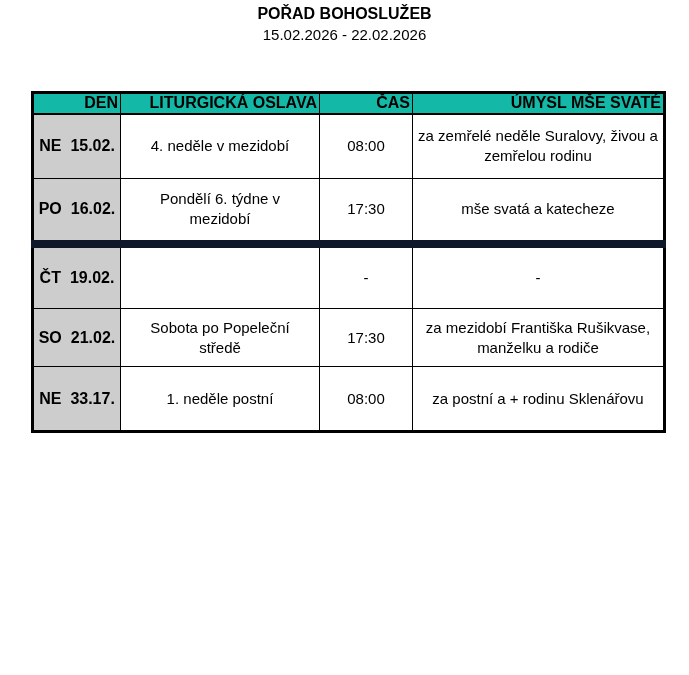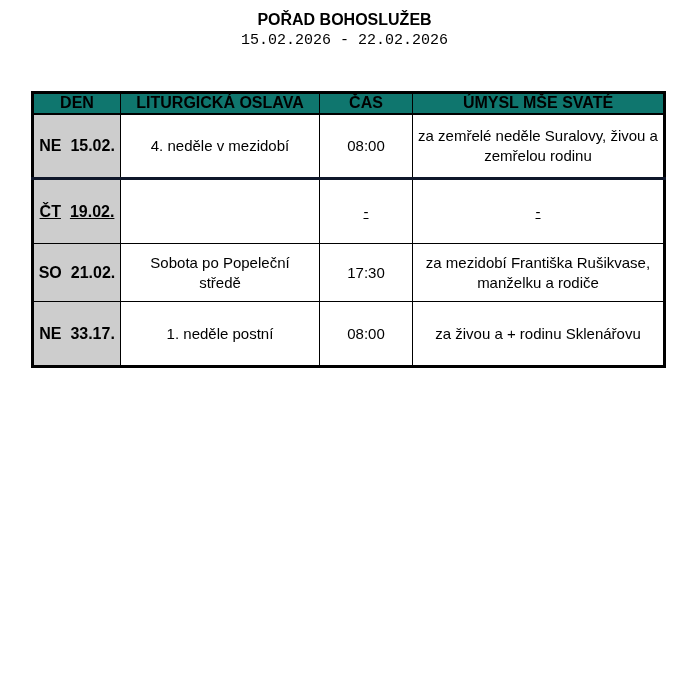--- a/index.html
+++ b/index.html
@@ -7,73 +7,72 @@
     margin: 0;
     padding: 0;
     background: #ffffff;
     width: 689px;
     height: 675px;
     font-family: "Liberation Sans", sans-serif;
     color: #000000;
     position: relative;
   }
   .doc-header {
-    padding-top: 9px;
+    padding-top: 3px;
     text-align: center;
     width: 689px;
   }
   .doc-title, .doc-subtitle {
     font-size: 16px;
     font-weight: bold;
     line-height: 21px;
     white-space: nowrap;
   }
   .doc-daterange {
     font-size: 15px;
     line-height: 21px;
     white-space: nowrap;
-    font-family: Liberation Mono, monospace;
   }
   table.schedule {
     position: absolute;
     left: 31px;
     top: 91px;
     border-collapse: collapse;
     table-layout: fixed;
     border: 3px solid #000000;
   }
   col.c-day  { width: 88px; }
   col.c-cel  { width: 199px; }
   col.c-time { width: 93px; }
   col.c-int  { width: 252px; }
   th {
-    background: #0f766e;
+    background: #14b8a6;
     font-size: 16px;
     font-weight: bold;
     height: 21px;
     padding: 0 2px;
     border: 1px solid #000000;
     border-bottom: 2px solid #000000;
-    text-align: center;
+    text-align: right;
     vertical-align: middle;
     overflow: hidden;
     white-space: nowrap;
   }
   td {
     border: 1px solid #000000;
     font-size: 15px;
     text-align: center;
     vertical-align: middle;
     padding: 1px 1px;
     overflow: hidden;
     line-height: 20px;
   }
   tr.data-row { height: 65px; }
   tr.row-so   { height: 58px; padding-left: 48px; }
-  tr.page-break-row td { border-top: 3px solid #0f172a; text-decoration: underline; }
+  tr.page-break-row td { border-top: 8px solid #0f172a; }
   td.day-cell {
     background: #cdcdcd;
     font-weight: bold;
     font-size: 16px;
     white-space: nowrap;
   }
   td.day-cell .abbr { margin-right: 9px; }
   td.cel-cell, td.int-cell { white-space: pre-line; }
 </style>
 </head>
@@ -100,34 +99,41 @@
     </tr>
   </thead>
   <tbody>
     <tr class="data-row">
       <td class="day-cell"><span class="abbr">NE</span><span>15.02.</span></td>
       <td class="cel-cell">4. neděle v mezidobí</td>
       <td class="time-cell">08:00</td>
       <td class="int-cell">za zemřelé neděle Suralovy, živou a
 zemřelou rodinu</td>
     </tr>
+    <tr class="data-row">
+      <td class="day-cell"><span class="abbr">PO</span><span>16.02.</span></td>
+      <td class="cel-cell">Pondělí 6. týdne v
+mezidobí</td>
+      <td class="time-cell">17:30</td>
+      <td class="int-cell">mše svatá a katecheze</td>
+    </tr>
     <tr class="data-row page-break-row">
       <td class="day-cell"><span class="abbr">ČT</span><span>19.02.</span></td>
       <td class="cel-cell"></td>
       <td class="time-cell">-</td>
       <td class="int-cell">-</td>
     </tr>
     <tr class="data-row row-so">
       <td class="day-cell"><span class="abbr">SO</span><span>21.02.</span></td>
       <td class="cel-cell">Sobota po Popeleční
 středě</td>
       <td class="time-cell">17:30</td>
       <td class="int-cell">za mezidobí Františka Rušikvase,
 manželku a rodiče</td>
     </tr>
     <tr class="data-row">
       <td class="day-cell"><span class="abbr">NE</span><span>33.17.</span></td>
       <td class="cel-cell">1. neděle postní</td>
       <td class="time-cell">08:00</td>
-      <td class="int-cell">za živou a + rodinu Sklenářovu</td>
+      <td class="int-cell">za postní a + rodinu Sklenářovu</td>
     </tr>
   </tbody>
 </table>
 
 </body></html>

